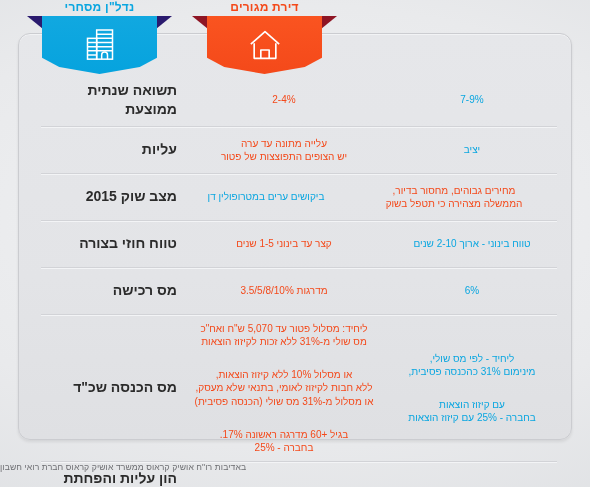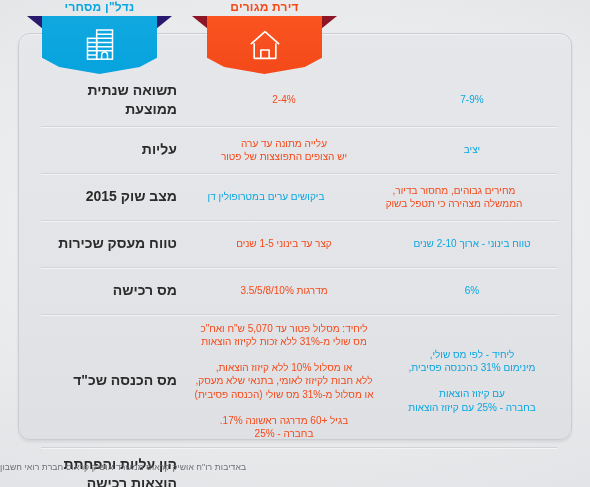--- a/index.html
+++ b/index.html
@@ -120,21 +120,21 @@
   .cell-label {
     flex: 1;
     text-align: right;
     color: #2b2b2b;
     font-size: 14px;
     font-weight: bold;
     padding-left: 6px;
     line-height: 1.35;
   }
   .cell p { margin: 0; }
-  .cell p.gap { margin-top: 13px; }
+  .cell p.gap { margin-top: 20px; }
 
   #footer {
     position: absolute;
     left: 0; right: 18px;
     top: 462px;
     text-align: left;
     font-size: 8.6px;
     color: #6d6e72;
     letter-spacing: .1px;
   }
@@ -175,21 +175,21 @@
           </div>
           <div class="cell cell-label">מצב שוק 2015</div>
         </div>
         <div class="row">
           <div class="cell cell-commercial">
             <p>טווח בינוני - ארוך 2-10 שנים</p>
           </div>
           <div class="cell cell-residential">
             <p>קצר עד בינוני 1-5 שנים</p>
           </div>
-          <div class="cell cell-label">טווח מעסק שכירות</div>
+          <div class="cell cell-label">טווח חוזי בצורה</div>
         </div>
         <div class="row">
           <div class="cell cell-commercial">
             <p>6%</p>
           </div>
           <div class="cell cell-residential">
             <p>מדרגות 3.5/5/8/10%</p>
           </div>
           <div class="cell cell-label">מס רכישה</div>
         </div>

